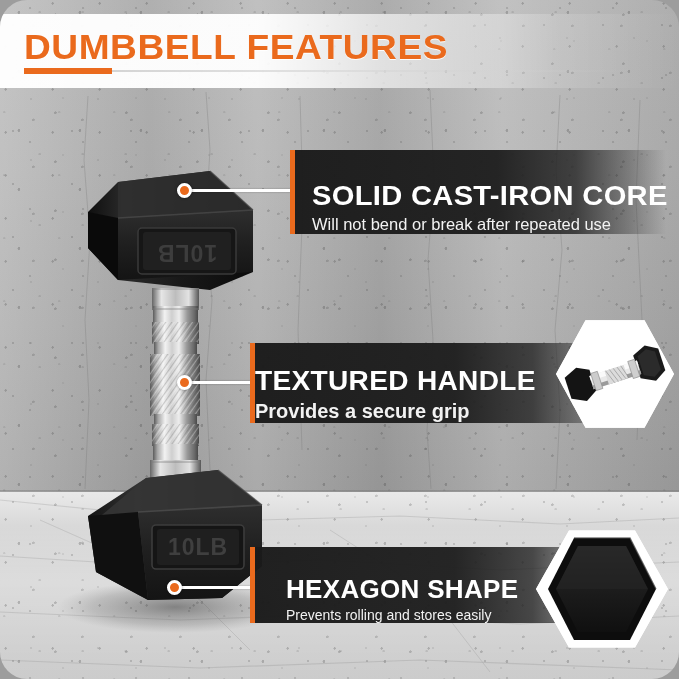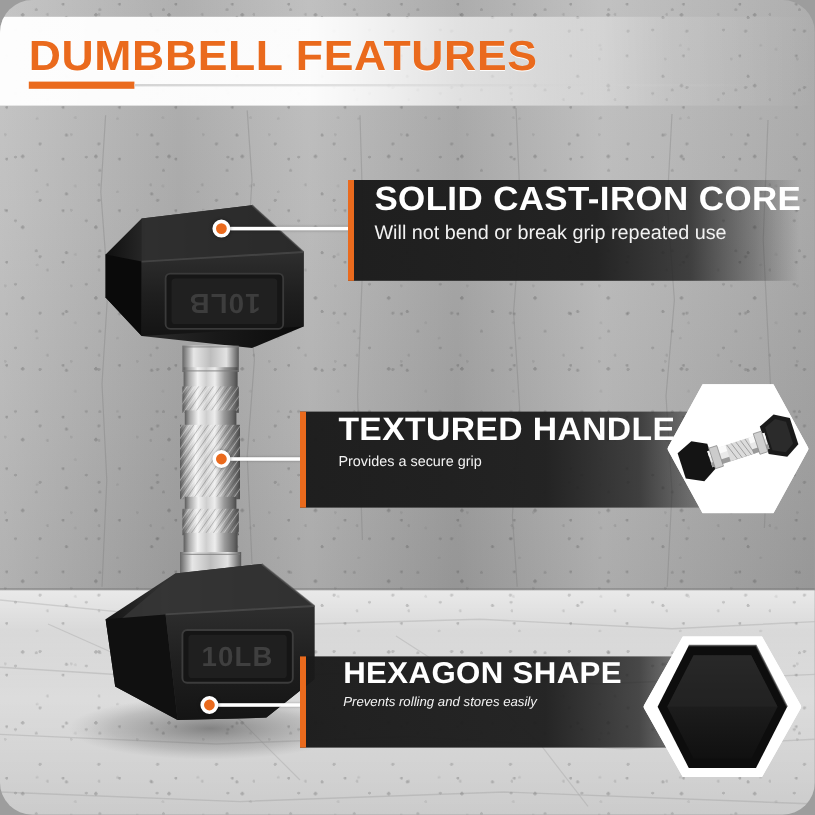--- a/index.html
+++ b/index.html
@@ -78,46 +78,46 @@
 
   
   .dumbbell{ position:absolute; left:0; top:0; width:679px; height:679px; pointer-events:none; }
 
   
   .band{
     position:absolute;
     background:linear-gradient(90deg,
         rgba(26,26,26,.97) 0%, rgba(30,30,30,.96) 55%,
         rgba(35,35,35,.80) 76%, rgba(40,40,40,.38) 90%, rgba(45,45,45,0) 100%);
-    display:flex; flex-direction:column; justify-content:flex-start;
+    display:flex; flex-direction:column; justify-content:flex-end;
   }
   .band .accent{
     position:absolute; left:0; top:0; bottom:0; width:5px; background:#ea6a1d;
   }
   .band-title{
     color:#ffffff; font-weight:700; letter-spacing:.3px;
     font-family:"Liberation Sans","DejaVu Sans",sans-serif;
     white-space:nowrap; transform:scaleX(1.04); transform-origin:left center;
   }
   .band-sub{
     color:#f2f2f2; font-weight:400; white-space:nowrap;
     font-family:"Liberation Sans","DejaVu Sans",sans-serif;
   }
 
   #band1{ left:290px; top:150px; width:376px; height:84px; padding-left:22px; }
   #band1 .band-title{ font-size:28px; margin-bottom:3px; }
   #band1 .band-sub{ font-size:16.5px; }
 
-  #band2{ left:250px; top:343px; width:372px; height:80px; padding-left:32px; }
+  #band2{ left:250px; top:343px; width:372px; height:80px; padding-left:5px; }
   #band2 .band-title{ font-size:27px; margin-bottom:3px; }
-  #band2 .band-sub{ font-size:12px; }
+  #band2 .band-sub{ font-size:20px;font-weight:bold; }
 
   #band3{ left:250px; top:547px; width:372px; height:76px; padding-left:36px; }
   #band3 .band-title{ font-size:25px; margin-bottom:3px; }
-  #band3 .band-sub{ font-size:11px;font-style:italic; }
+  #band3 .band-sub{ font-size:14px; }
 
   
   .leader{ position:absolute; height:3px; background:#ffffff;
            box-shadow:0 0 2px rgba(0,0,0,.35); }
   .dot{
     position:absolute; width:15px; height:15px; border-radius:50%;
     background:#ea6a1d; border:3px solid #ffffff;
     box-shadow:0 0 3px rgba(0,0,0,.4);
   }
 
@@ -275,21 +275,21 @@
 
   <div class="leader" style="left:186px; top:381px; width:66px;"></div>
   <div class="dot" style="left:177px; top:375px;"></div>
 
   <div class="leader" style="left:176px; top:586px; width:76px;"></div>
   <div class="dot" style="left:167px; top:580px;"></div>
 
   <div class="band" id="band1">
     <div class="accent"></div>
     <div class="band-title">SOLID CAST-IRON CORE</div>
-    <div class="band-sub">Will not bend or break grip repeated use</div>
+    <div class="band-sub">Will not bend or break after repeated use</div>
   </div>
 
   <div class="band" id="band2">
     <div class="accent"></div>
     <div class="band-title">TEXTURED HANDLE</div>
     <div class="band-sub">Provides a secure grip</div>
   </div>
 
   <div class="hex-inset" style="left:556px; top:318px; width:118px; height:112px;">
     <div class="hex-clip">

